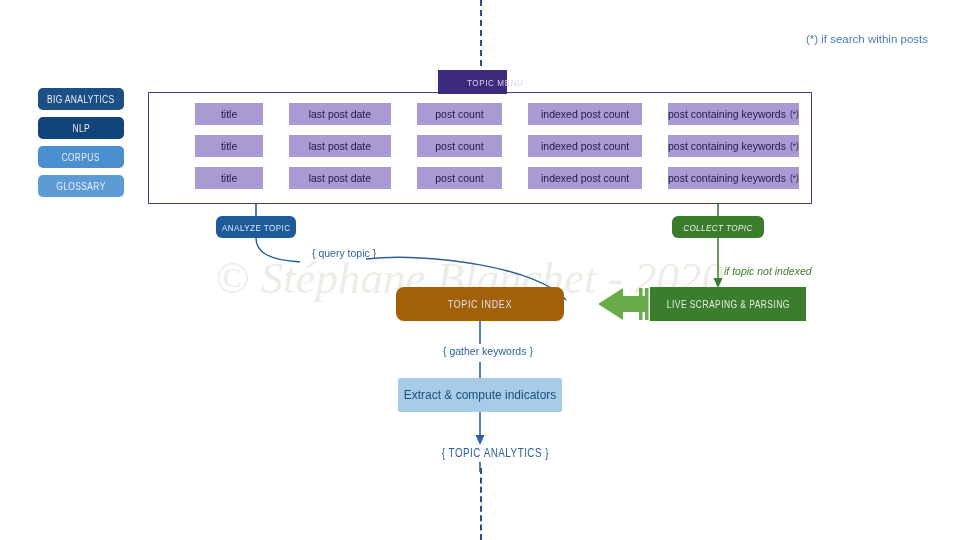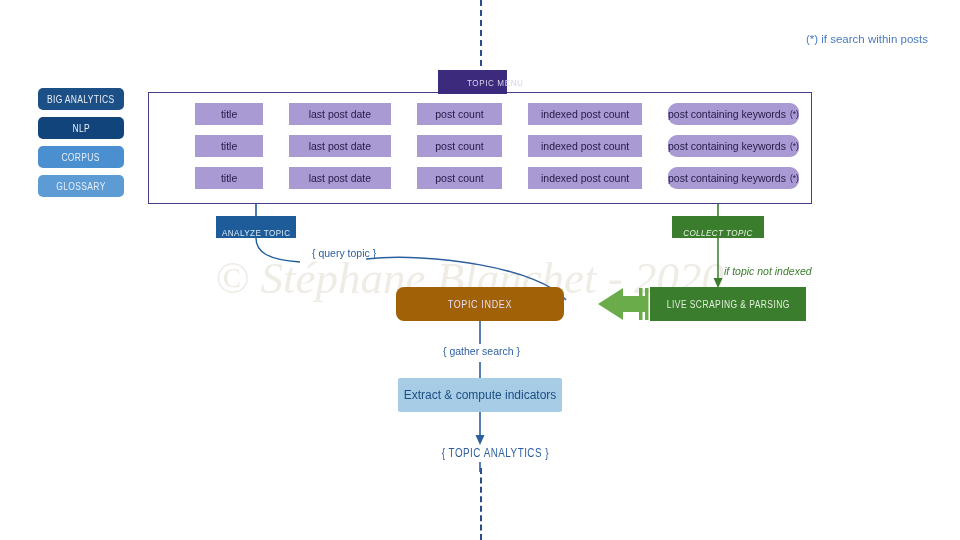--- a/index.html
+++ b/index.html
@@ -134,28 +134,28 @@
     justify-content: center;
     font-size: 10.5px;
     white-space: nowrap;
     margin-right: 26px;
   }
   .menu-cell:last-child { margin-right: 0; }
   .c-title   { width: 78px; }
   .c-date    { width: 116px; }
   .c-count   { width: 98px; }
   .c-indexed { width: 130px; }
-  .c-keywords{ width: 150px; border-radius: 9px; }
+  .c-keywords{ width: 150px; }
   .menu-cell .star { font-size: 8.5px; }
 
   
   .pill {
-    border-radius: 0;
-    display: flex;
-    align-items: flex-end;
+    border-radius: 6px;
+    display: flex;
+    align-items: center;
     justify-content: center;
     color: #eef3ea;
     font-size: 9.5px;
     z-index: 4;
   }
   .pill span {
     font-family: "Liberation Sans Narrow", "Liberation Sans", sans-serif;
     transform: scaleX(0.85);
     letter-spacing: 0.5px;
     white-space: nowrap;
@@ -361,21 +361,21 @@
   <div class="abs flow-label" id="label-query-topic">{ query topic }</div>
   <div class="abs" id="label-if-not-indexed">if topic not indexed</div>
 
   <div class="abs" id="topic-index-node">
     <span>TOPIC INDEX</span>
   </div>
   <div class="abs" id="live-scraping-node">
     <span>LIVE SCRAPING &amp; PARSING</span>
   </div>
 
-  <div class="abs flow-label" id="label-gather-dataset">{ gather search }</div>
+  <div class="abs flow-label" id="label-gather-dataset">{ gather keywords }</div>
 
   <div class="abs" id="extract-node">
     <span>Extract &amp; compute indicators</span>
   </div>
 
   <div class="abs" id="label-topic-analytics">
     <span class="cond" style="display:inline-block;">{  TOPIC ANALYTICS }</span>
   </div>
 
 </div>

